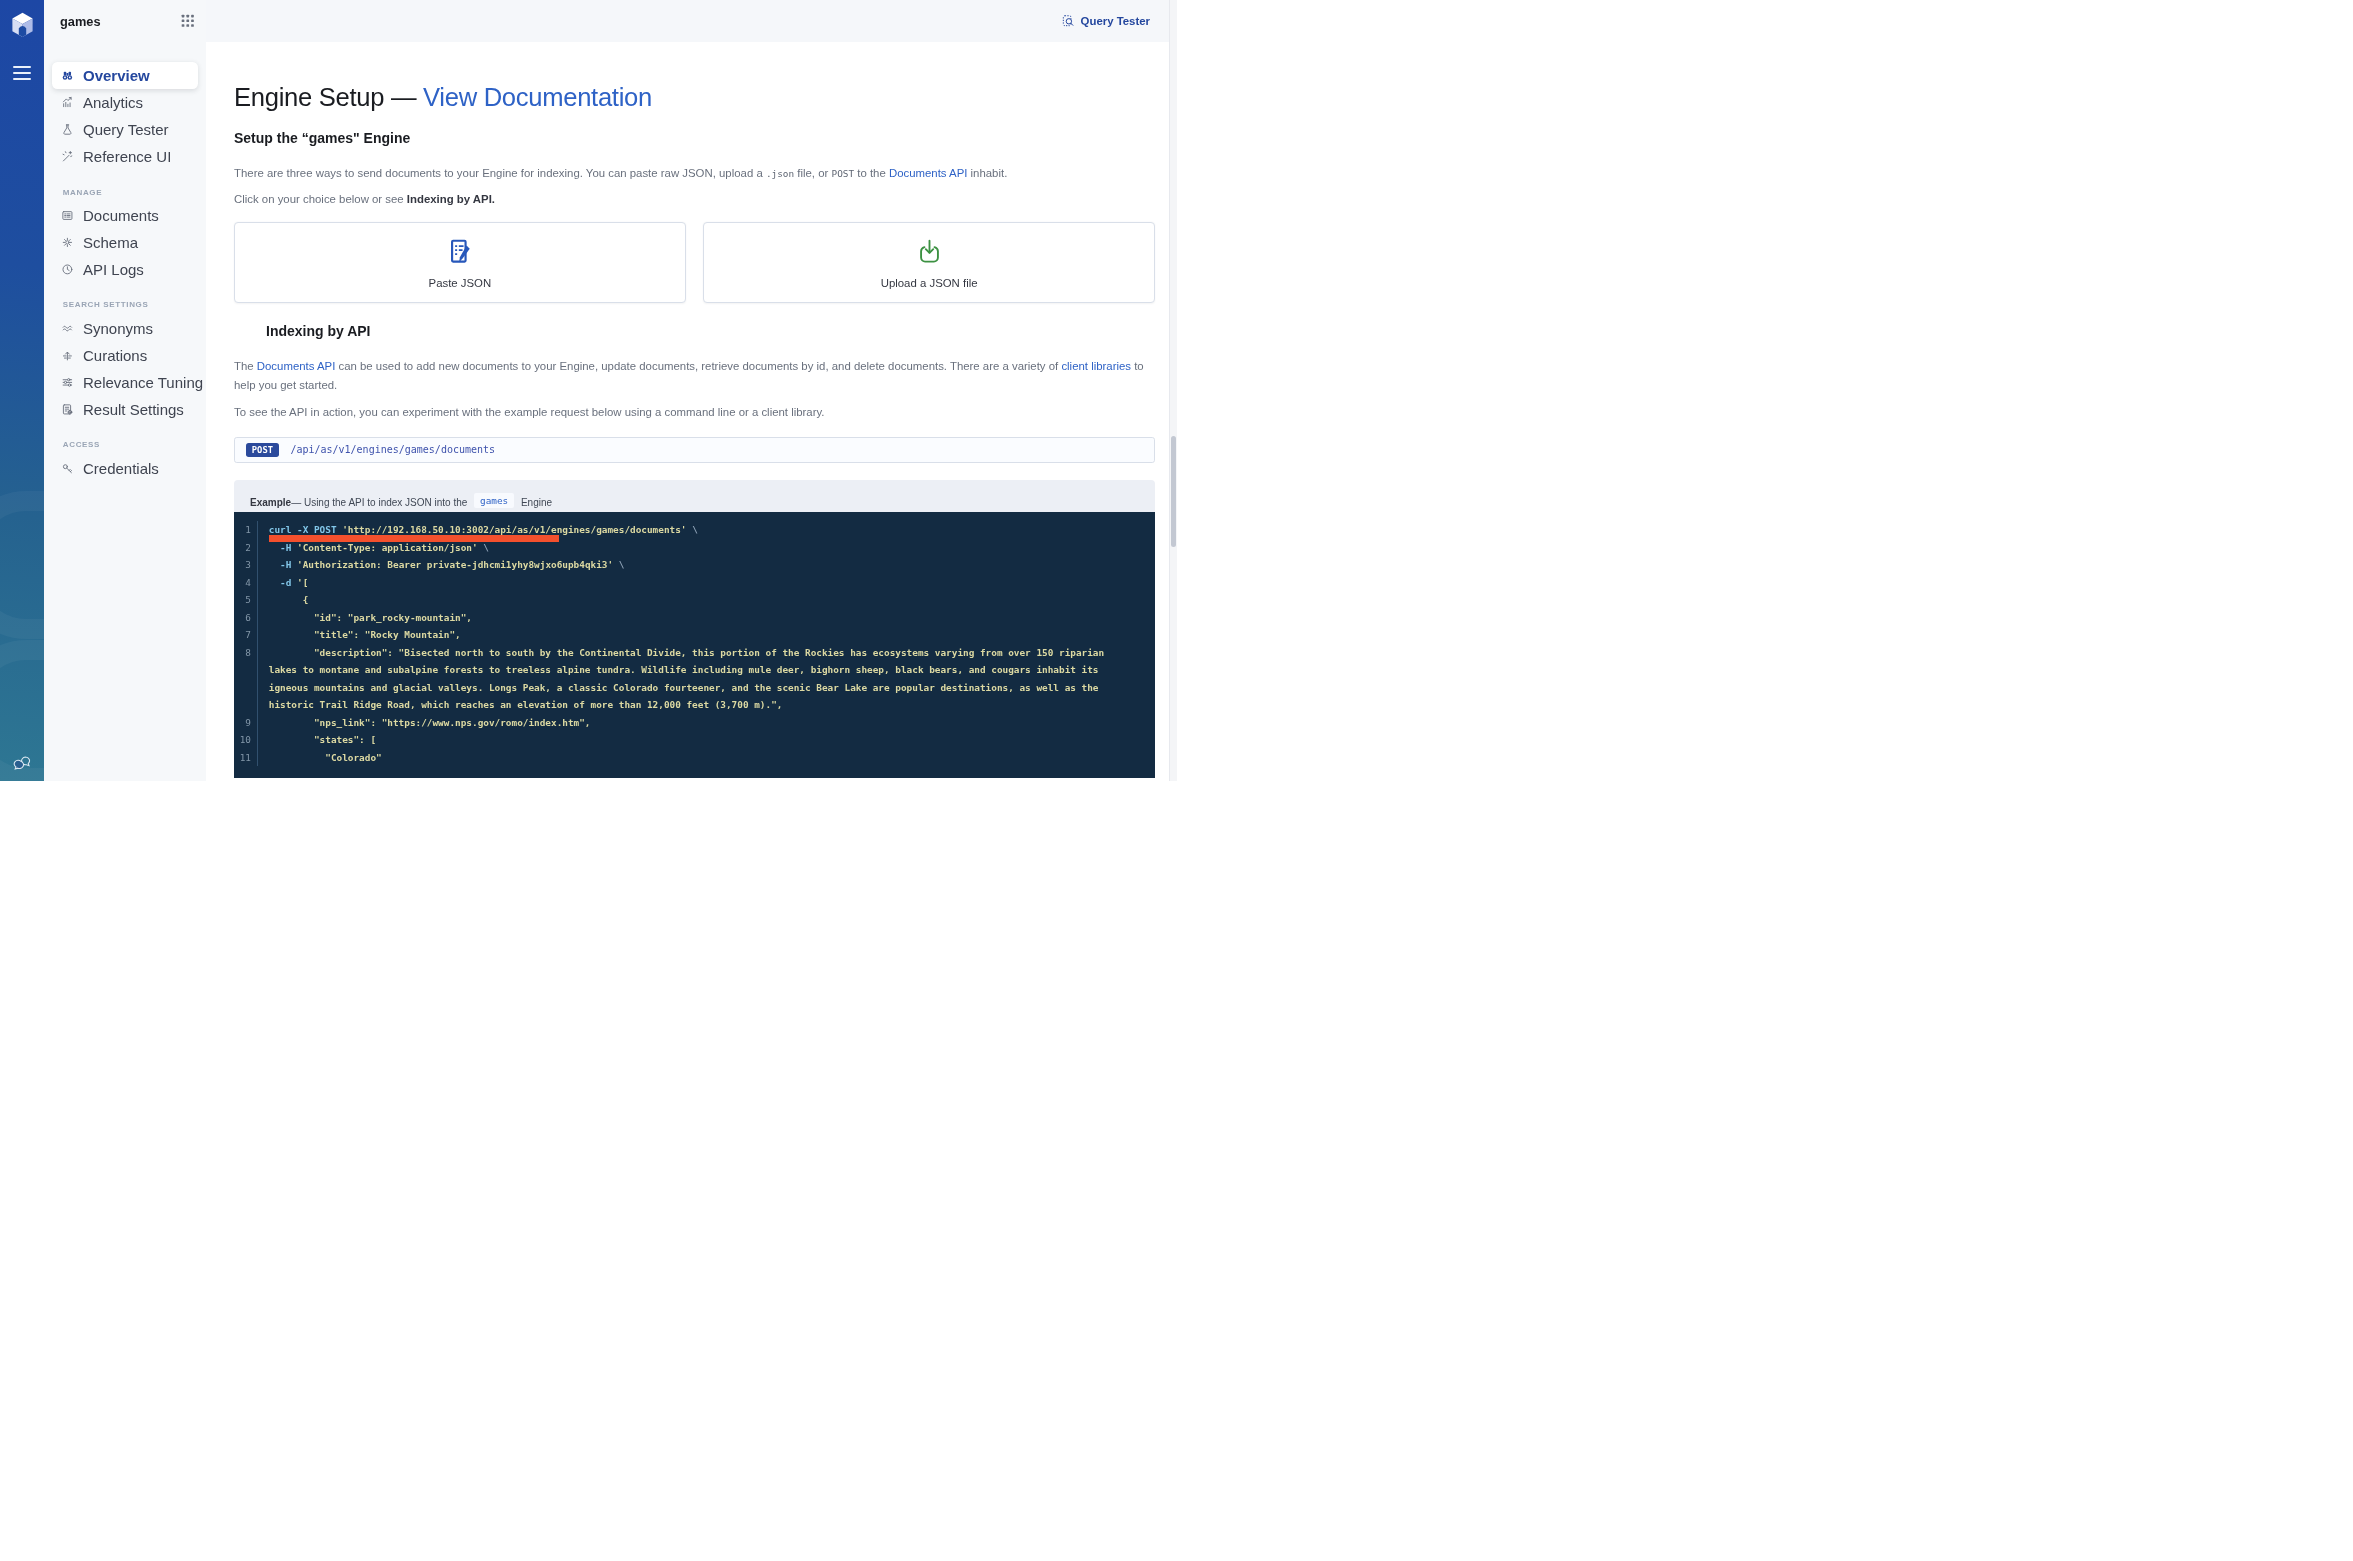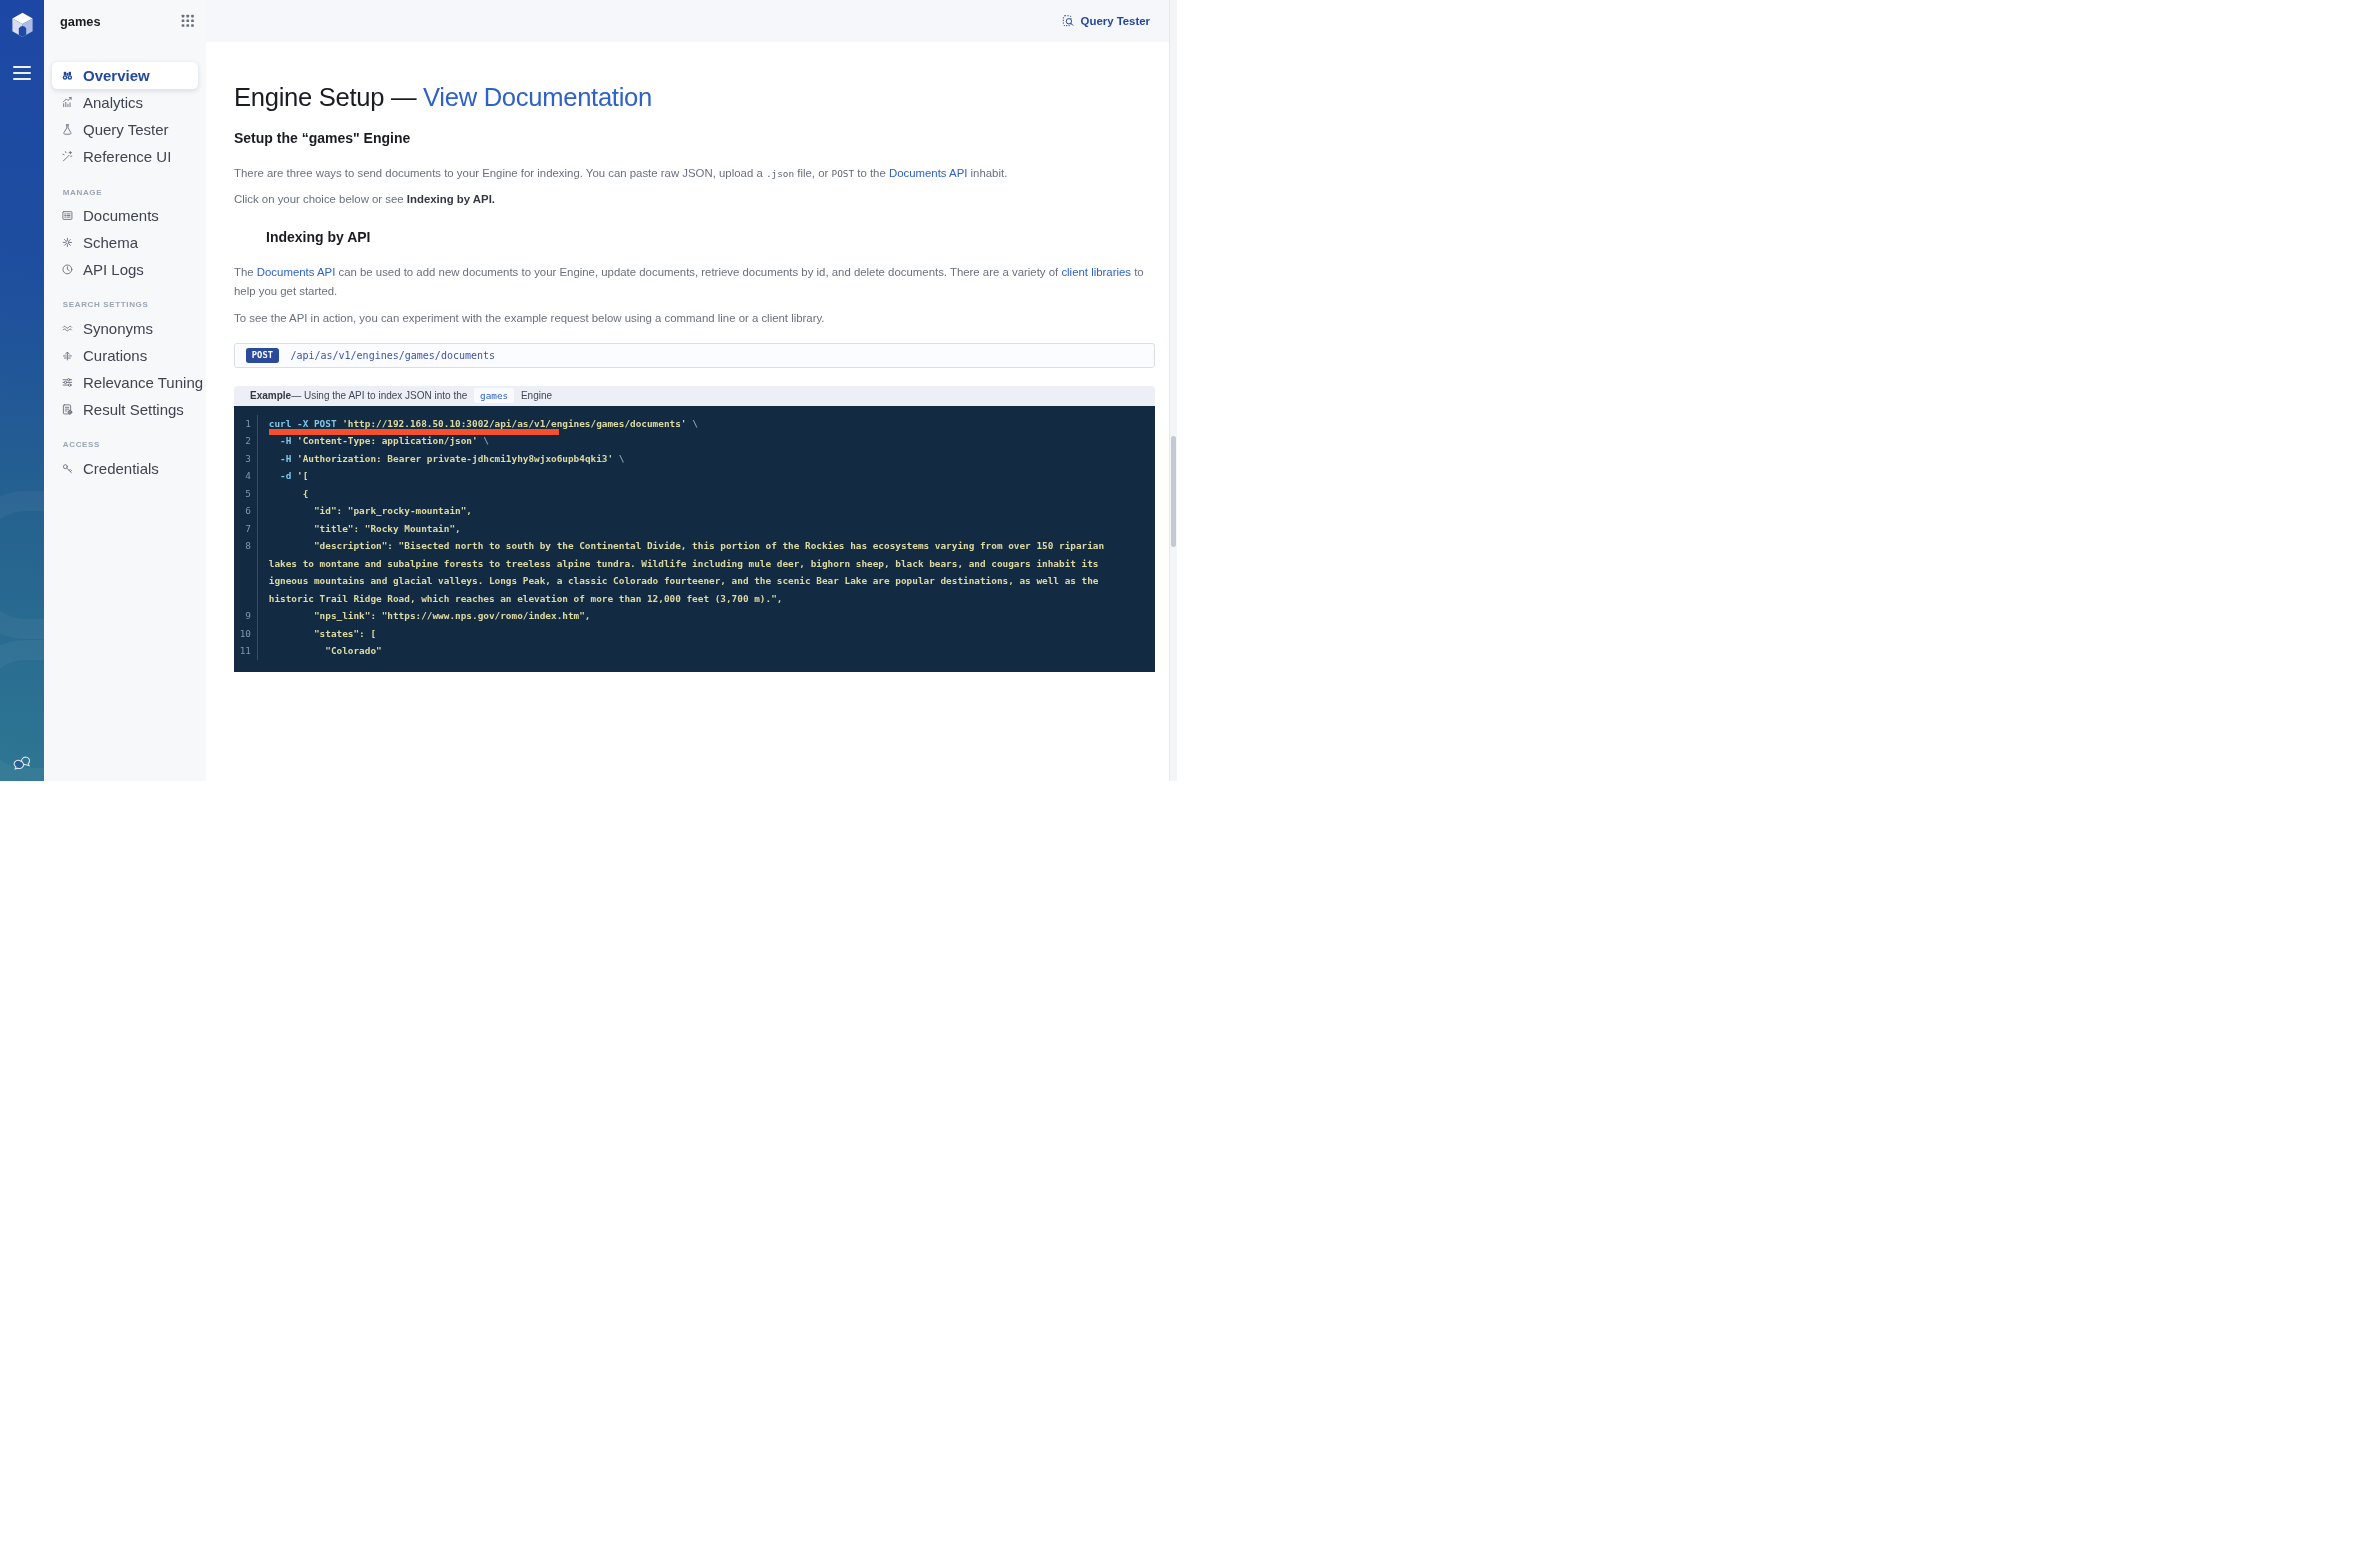--- a/index.html
+++ b/index.html
@@ -65,21 +65,21 @@
 
   
   .endpoint-row { margin-top:15px; height:25.6px; background:#FAFCFF; border:0.7px solid #D9DFE9; border-radius:2.7px;
     display:flex; align-items:center; padding:0 10.8px; gap:11.4px; }
   .method-badge { background:#2B4A9C; color:#fff; font-family:"DejaVu Sans Mono","Liberation Mono",monospace;
     font-size:8.8px; font-weight:700; padding:2.7px 6px; border-radius:2.7px; line-height:1; }
   .endpoint-path { font-family:"DejaVu Sans Mono","Liberation Mono",monospace; font-size:10px; color:#3E52AC; }
 
   
   .example-block { margin-top:17.5px; border-radius:4px 4px 0 0; overflow:hidden; }
-  .example-bar { height:20px; background:#ECEFF5; display:flex; align-items:center; padding:4px 16px; font-size:10px; color:#404855; }
+  .example-bar { height:32px; background:#ECEFF5; display:flex; align-items:flex-end; padding:4px 16px; font-size:10px; color:#404855; }
   .example-bar b { color:#343741; font-weight:700; }
   .games-badge { font-family:"DejaVu Sans Mono","Liberation Mono",monospace; font-size:9.4px; color:#2E62C6;
     background:#F8FAFE; border-radius:2px; padding:2px 6px; margin:0 6.7px; }
   .codeblock { background:#132B42; padding:8.8px 0 12px 0; min-height:252px; }
   .code-row { display:flex; font-family:"DejaVu Sans Mono","Liberation Mono",monospace; font-size:9.4px; line-height:17.5px; }
   .code-ln { flex:0 0 24px; text-align:right; padding-right:6px; color:#8296A8; border-right:0.7px solid #31506E; user-select:none; }
   .code-text { padding-left:10.8px; white-space:pre; position:relative; color:#DCD9A2;font-weight:bold; }
   .tok-kw { color:#82C6E8; }
   .tok-str { color:#DCD9A2; }
   .tok-dim { color:#8FA3B8; }
@@ -281,20 +281,42 @@
     </div>
 
     <div class="content">
       <h1 class="page-title"><span>Engine Setup — </span><a href="#">View Documentation</a></h1>
 
       <h2 class="section-heading h2-setup">Setup the “games" Engine</h2>
 
       <p class="body-text p1"><span>There are three ways to send documents to your Engine for indexing. You can paste raw JSON, upload a </span><code class="icode">.json</code><span> file, or </span><code class="icode">POST</code><span> to the </span><a class="tlink" href="#">Documents API</a><span> inhabit.</span></p>
       <p class="body-text p2"><span>Click on your choice below or see </span><strong>Indexing by API.</strong></p>
 
+      <div class="cards-row">
+        <div class="choice-card">
+          <span class="card-icon">
+            <svg width="31" height="31" viewBox="0 0 46 46" fill="none">
+              <rect x="12" y="7" width="20" height="31" rx="1.5" stroke="#2757BA" stroke-width="3.2"></rect>
+              <path d="M16.5 15h3 M22 15h7 M16.5 21h3 M22 21h5.5 M16.5 27h3" stroke="#2757BA" stroke-width="2.6"></path>
+              <polygon points="33.5,14 38.2,19 27.5,33.5 22.5,39 23.5,31.5" fill="#2757BA"></polygon>
+            </svg>
+          </span>
+          <span class="card-label">Paste JSON</span>
+        </div>
+        <div class="choice-card">
+          <span class="card-icon">
+            <svg width="31" height="31" viewBox="0 0 46 46" fill="none" stroke="#3C9142" stroke-width="2.8" stroke-linecap="round" stroke-linejoin="round">
+              <path d="M15.5 16.5c-3 .9-5 3-5 6.2v9.3a6 6 0 0 0 6 6h13a6 6 0 0 0 6-6v-9.3c0-3.2-2-5.3-5-6.2"></path>
+              <path d="M23 7v17.5"></path>
+              <path d="M17.5 19.5 23 25l5.5-5.5"></path>
+            </svg>
+          </span>
+          <span class="card-label">Upload a JSON file</span>
+        </div>
+      </div>
 
       <h2 class="section-heading h2-indexing">Indexing by API</h2>
 
       <p class="body-text p3"><span>The </span><a class="tlink" href="#">Documents API</a><span> can be used to add new documents to your Engine, update documents, retrieve documents by id, and delete documents. There are a variety of </span><a class="tlink" href="#">client libraries</a><span> to help you get started.</span></p>
       <p class="body-text p4">To see the API in action, you can experiment with the example request below using a command line or a client library.</p>
 
       <div class="endpoint-row">
         <span class="method-badge">POST</span>
         <span class="endpoint-path">/api/as/v1/engines/games/documents</span>
       </div>

